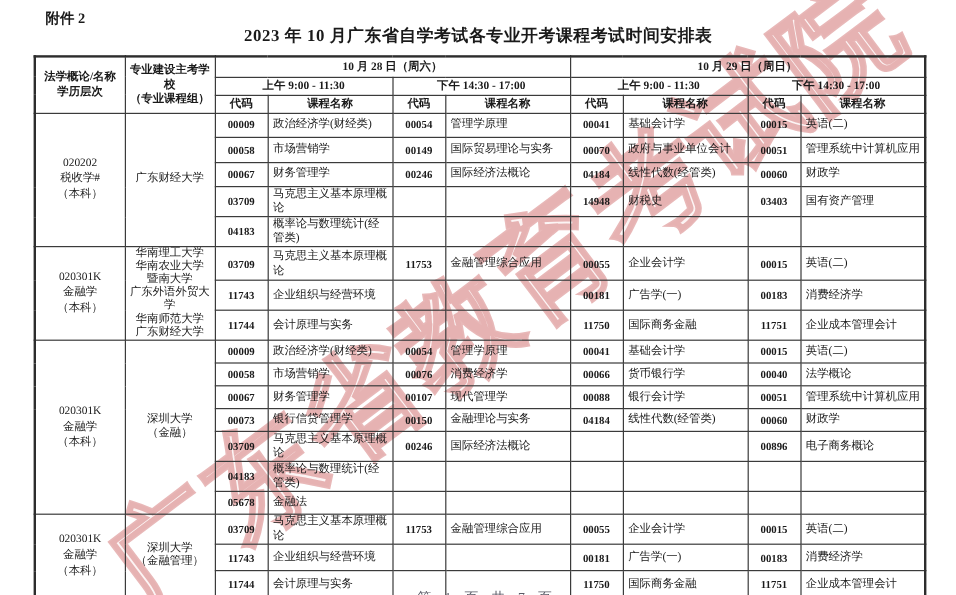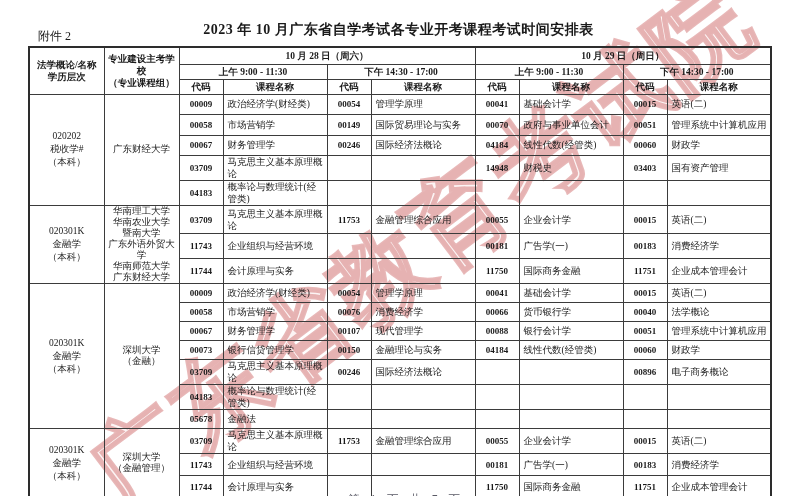--- a/index.html
+++ b/index.html
@@ -13,21 +13,21 @@
   .watermark {
     position:absolute; left:22px; top:182px;
     font-size:96px; font-weight:bold; letter-spacing:4px; white-space:nowrap;
     transform:rotate(-37deg); transform-origin:center center;
     color:rgba(228,150,150,0.10);
     -webkit-text-stroke:2.5px rgba(205,98,98,0.45);
     pointer-events:none; z-index:1;
     font-family:"Liberation Serif",serif;
   }
 
-  .attachment { position:absolute; left:38px; top:7px; font-size:12px; font-weight:normal; z-index:3;margin-top:21px; }
+  .attachment { position:absolute; left:38px; top:7px; font-size:12px; font-weight:bold; z-index:3; }
   .title { position:absolute; left:0; right:0; top:21px; text-align:center; font-size:14px; font-weight:bold; letter-spacing:0.5px; z-index:3; }
 
   table.schedule {
     position:absolute; left:28px; top:46px; width:742px;
     border-collapse:collapse; table-layout:fixed; z-index:2;
     background:transparent;
   }
   table.schedule, table.schedule th, table.schedule td { border:1px solid #3b3b3b; }
   table.schedule { border:2px solid #2d2d2d; }
   th, td { font-size:9.5px; text-align:center; vertical-align:middle; padding:0 2px; overflow:hidden; line-height:12px; }

